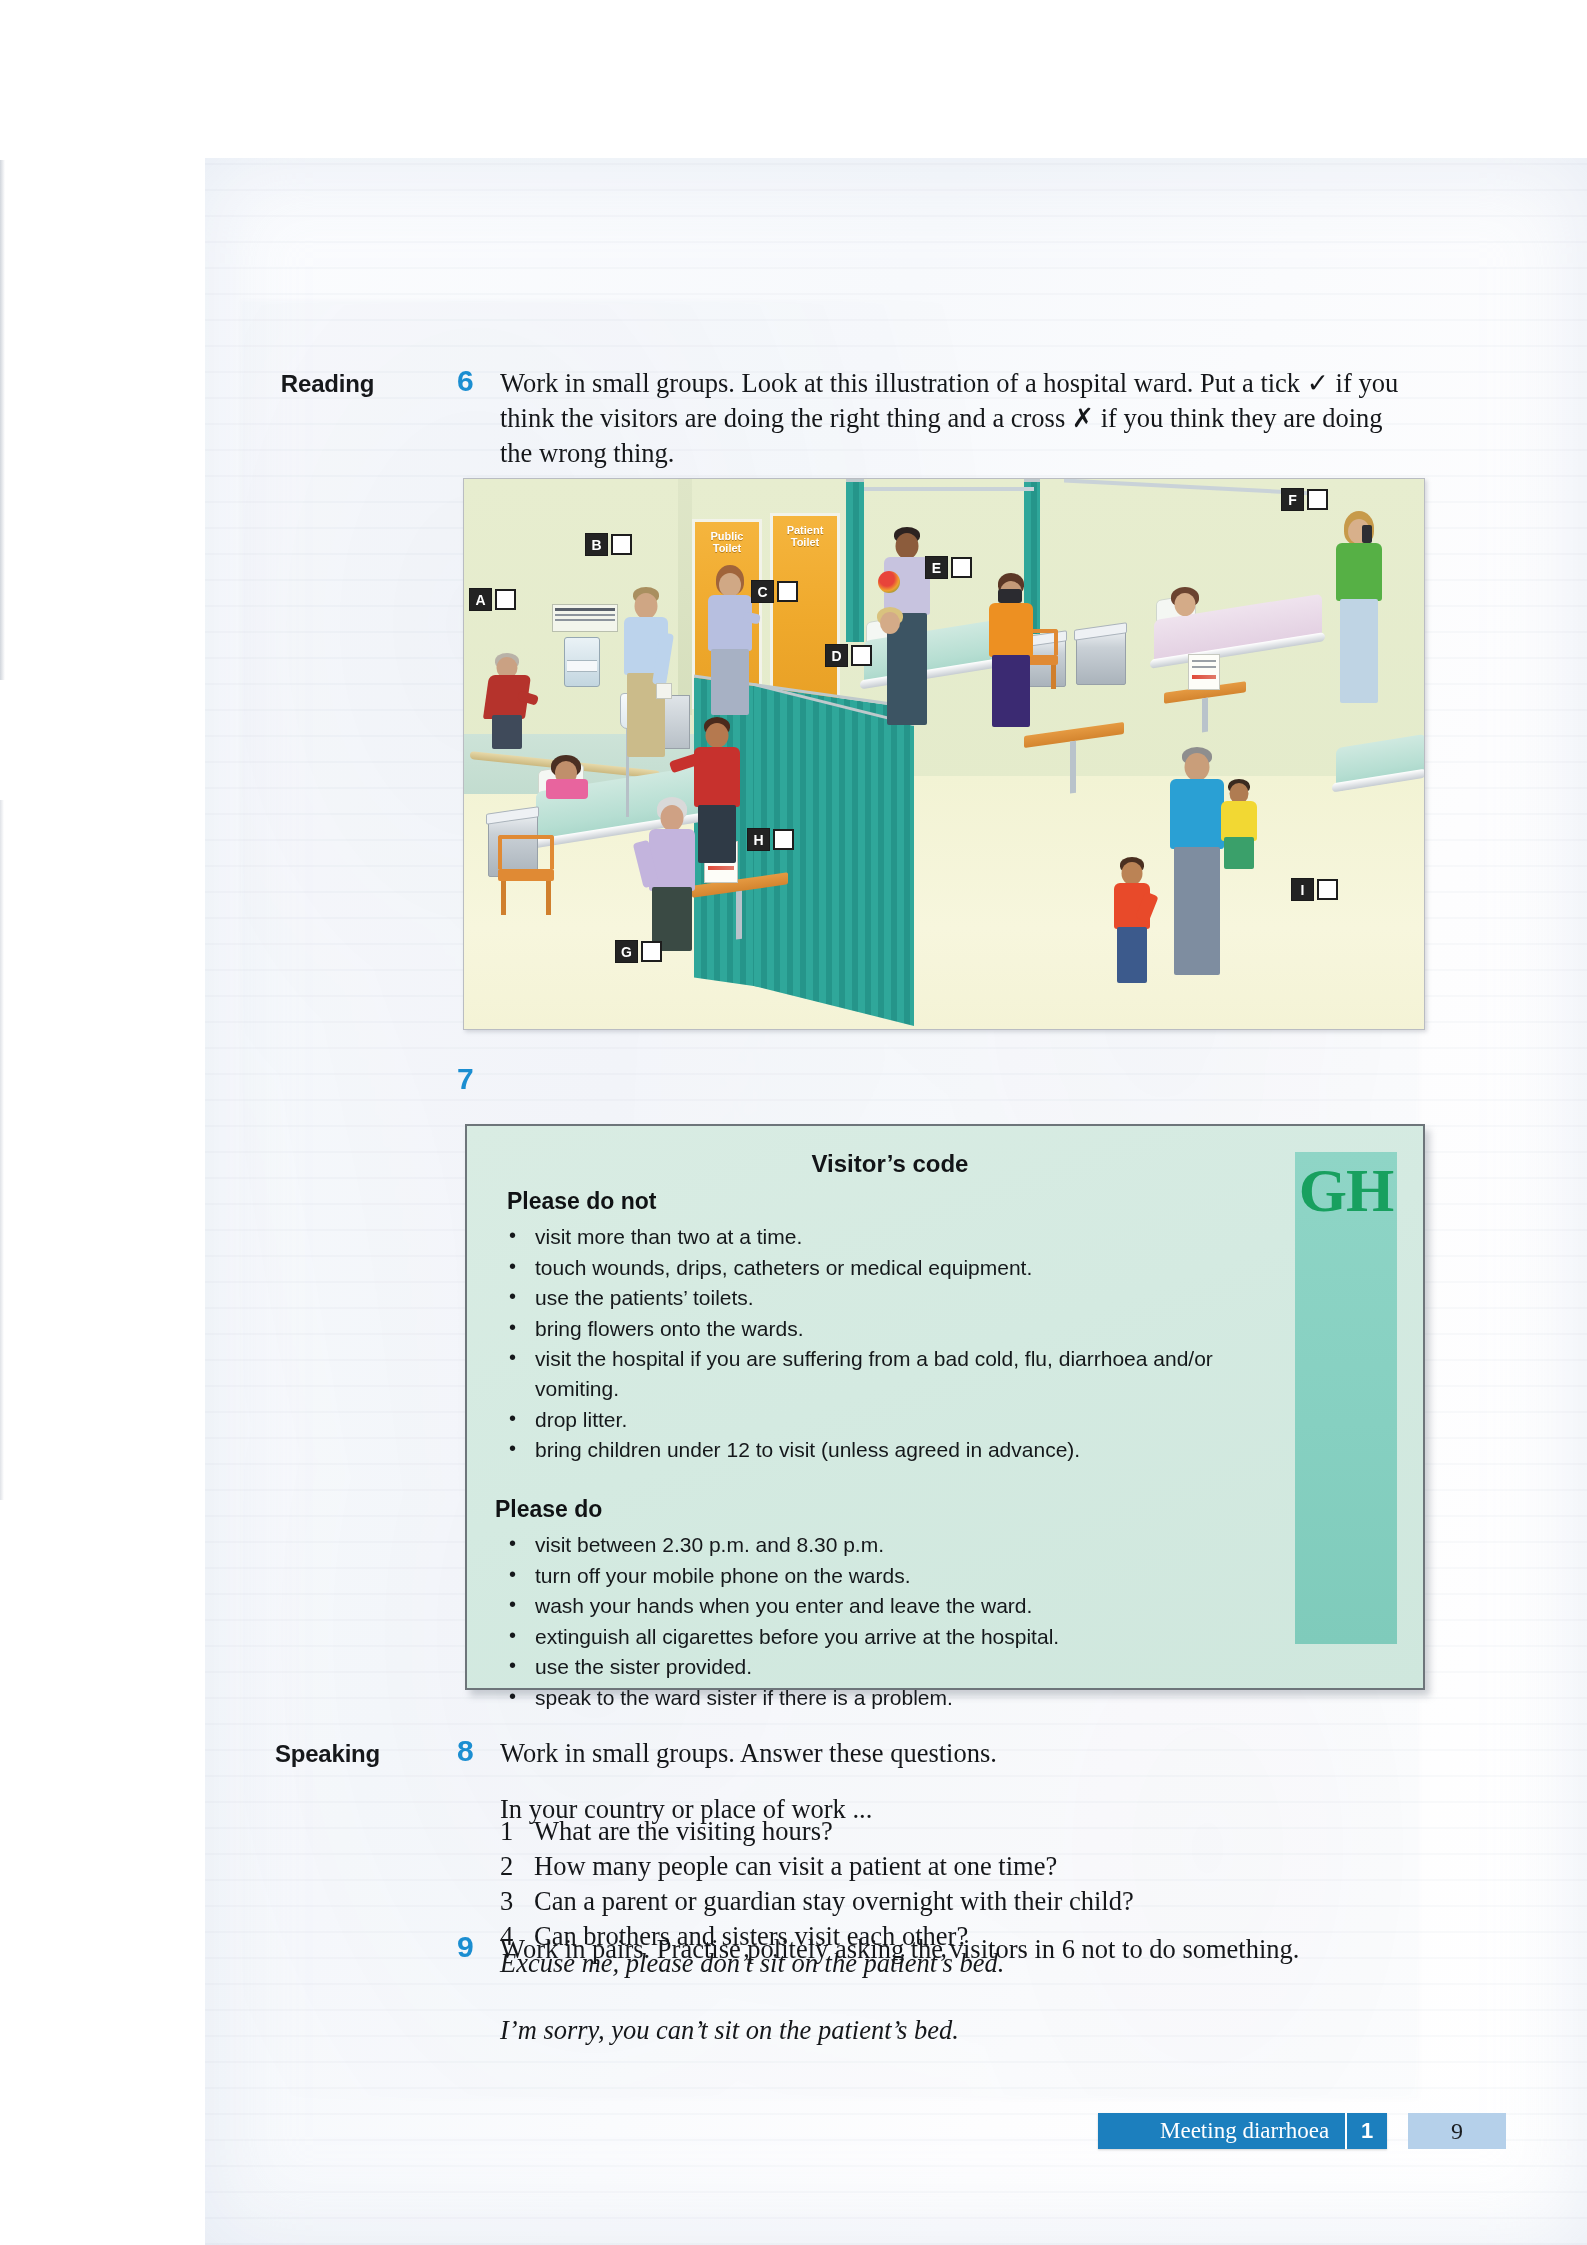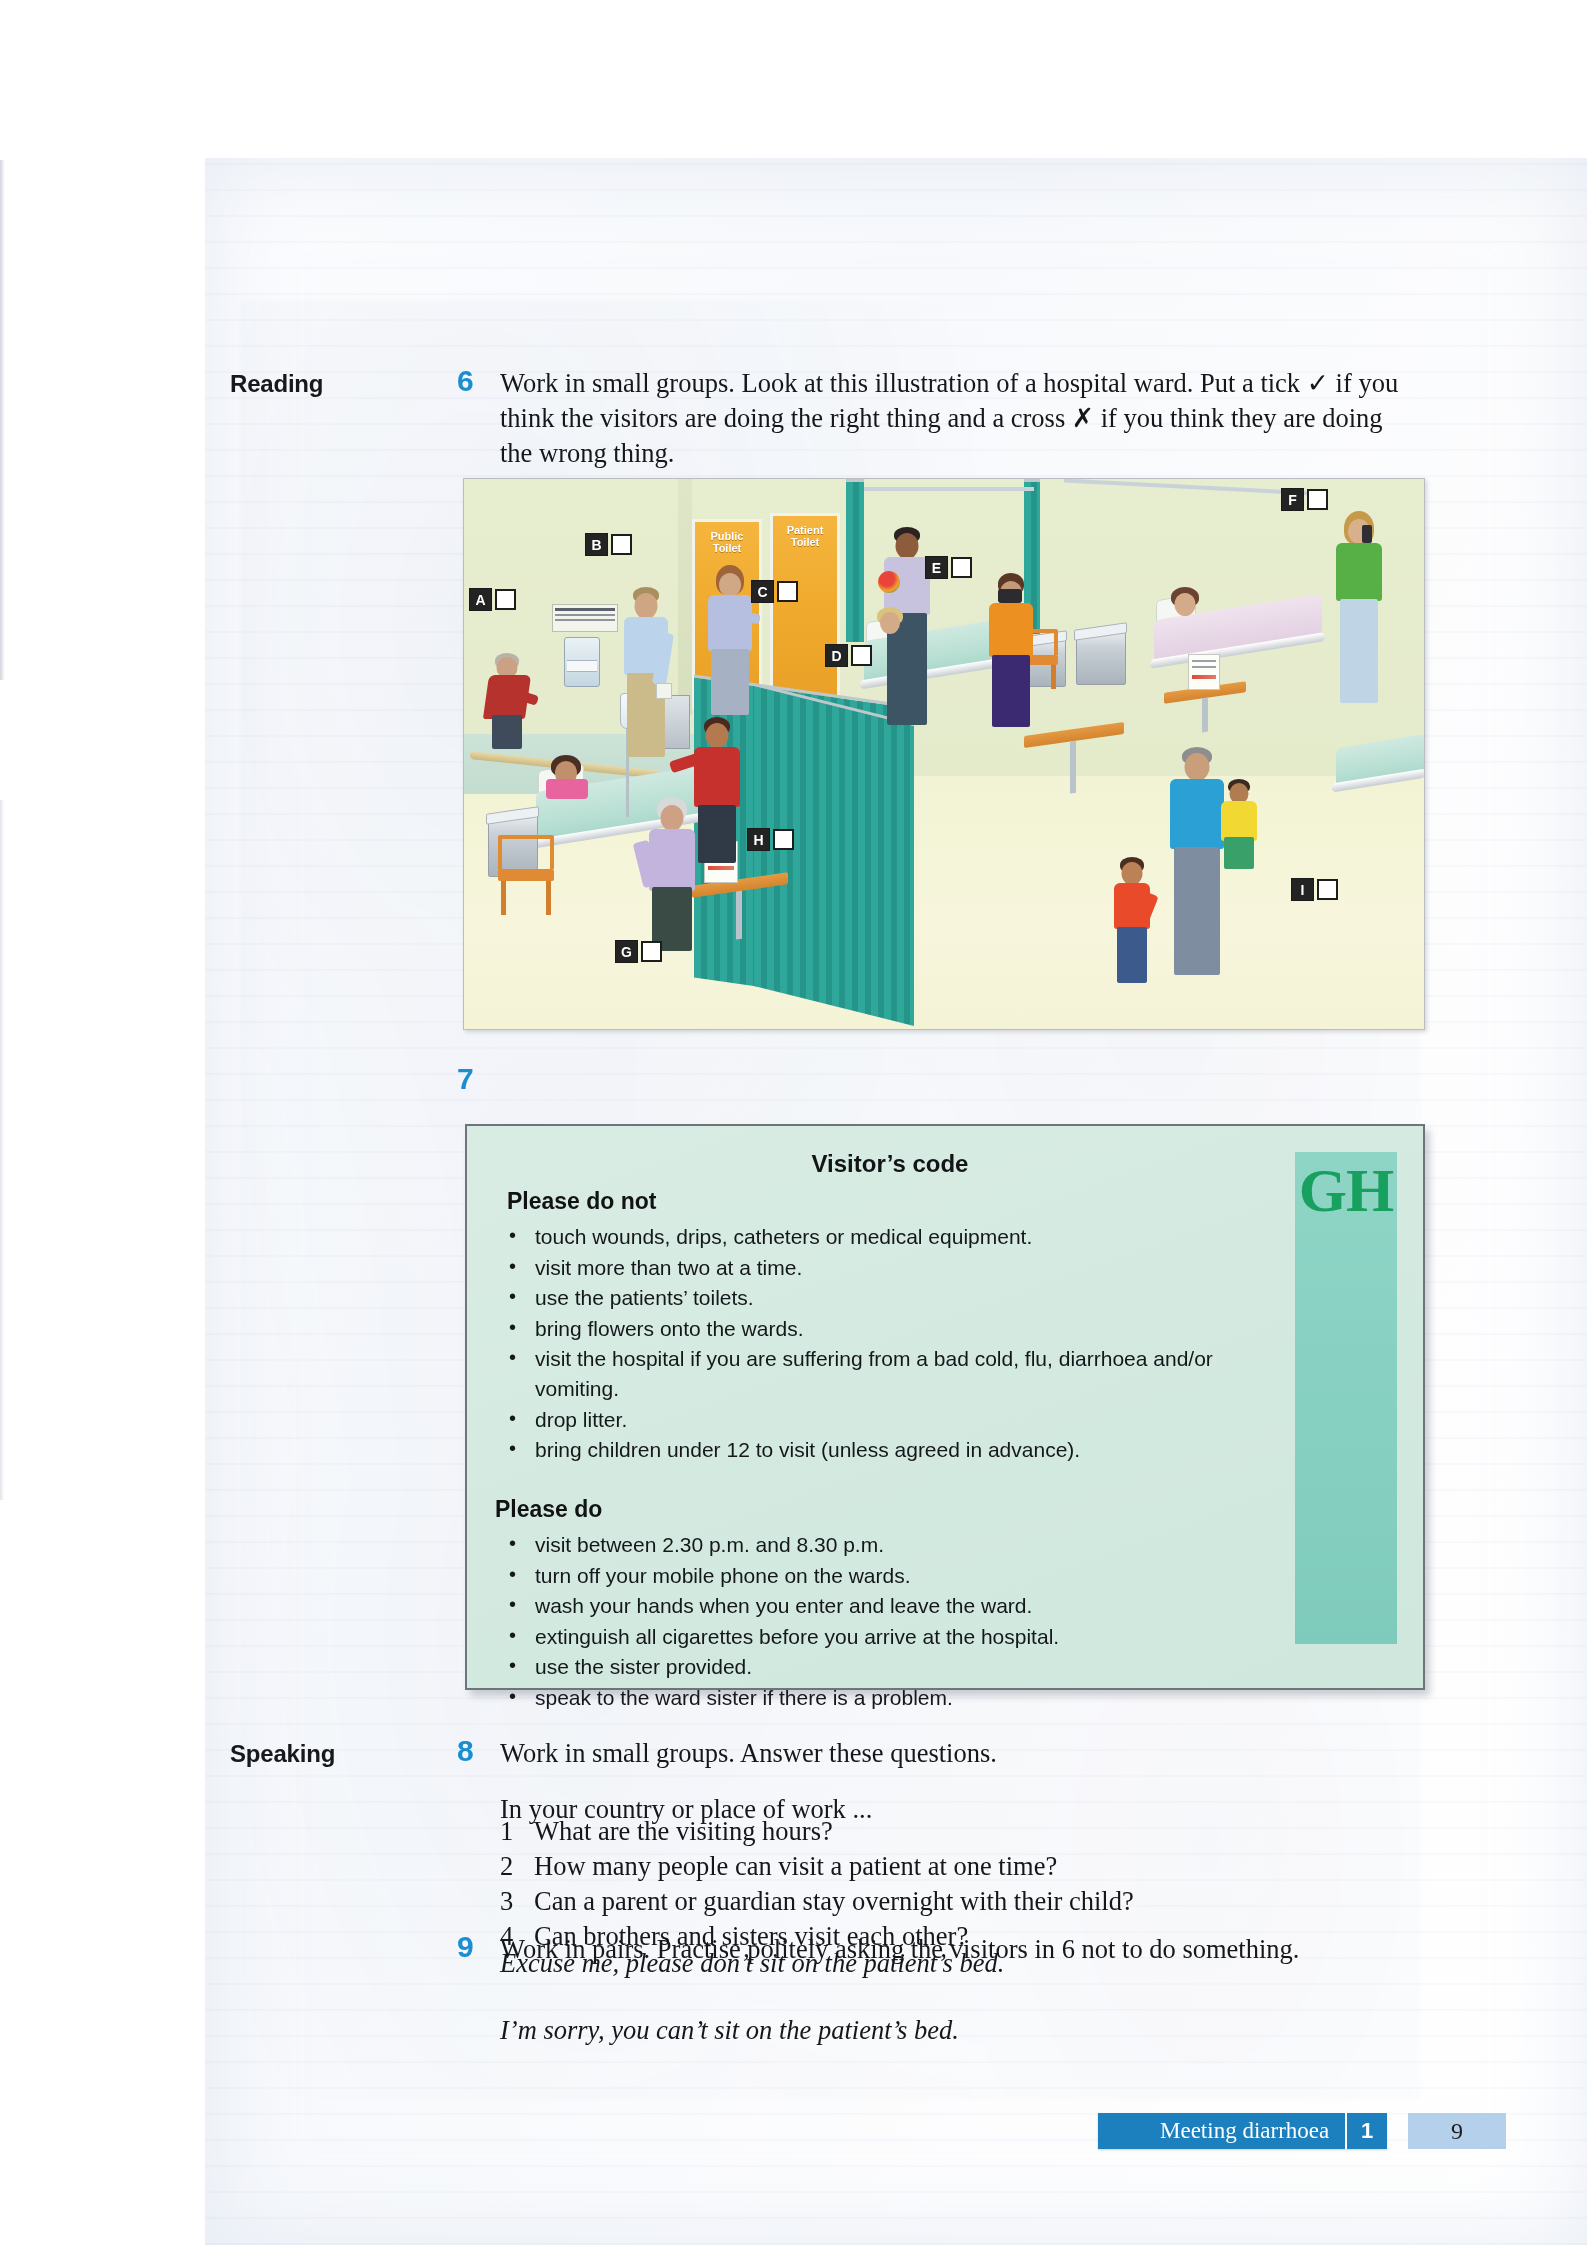--- a/index.html
+++ b/index.html
@@ -63,21 +63,21 @@
     background: linear-gradient(90deg, #d2d6dd, #ffffff);
     opacity: .7;
   }
 
   .rubric-label {
     position: absolute;
     font-family: "Liberation Sans", sans-serif;
     font-weight: bold;
     font-size: 24px;
     color: #16181b;
-    text-align: left;
+    text-align: center;
     letter-spacing: -0.2px;
   }
   .ex-num {
     position: absolute;
     font-family: "Liberation Sans", sans-serif;
     font-weight: bold;
     font-size: 30px;
     color: #1b8ed1;
   }
   .ex-body {
@@ -664,22 +664,22 @@
 
   <div class="ex-num" style="left:457px; top:1062px;">7</div>
 
   <div id="code-panel">
     <div id="code-inner">
       <div id="code-title">Visitor’s code</div>
 
       <div class="code-head" style="top:62px;margin-left:12px;">Please do not</div>
 
       <div class="code-list" style="top:96px;">
+        <div class="li">visit more than two at a time.</div>
         <div class="li">touch wounds, drips, catheters or medical equipment.</div>
-        <div class="li">visit more than two at a time.</div>
         <div class="li">use the patients’ toilets.</div>
         <div class="li">bring flowers onto the wards.</div>
         <div class="li">visit the hospital if you are suffering from a bad cold, flu, diarrhoea and/or vomiting.</div>
         <div class="li">drop litter.</div>
         <div class="li">bring children under 12 to visit (unless agreed in advance).</div>
       </div>
 
       <div class="code-head" style="top:370px;">Please do</div>
 
       <div class="code-list" style="top:404px;">

